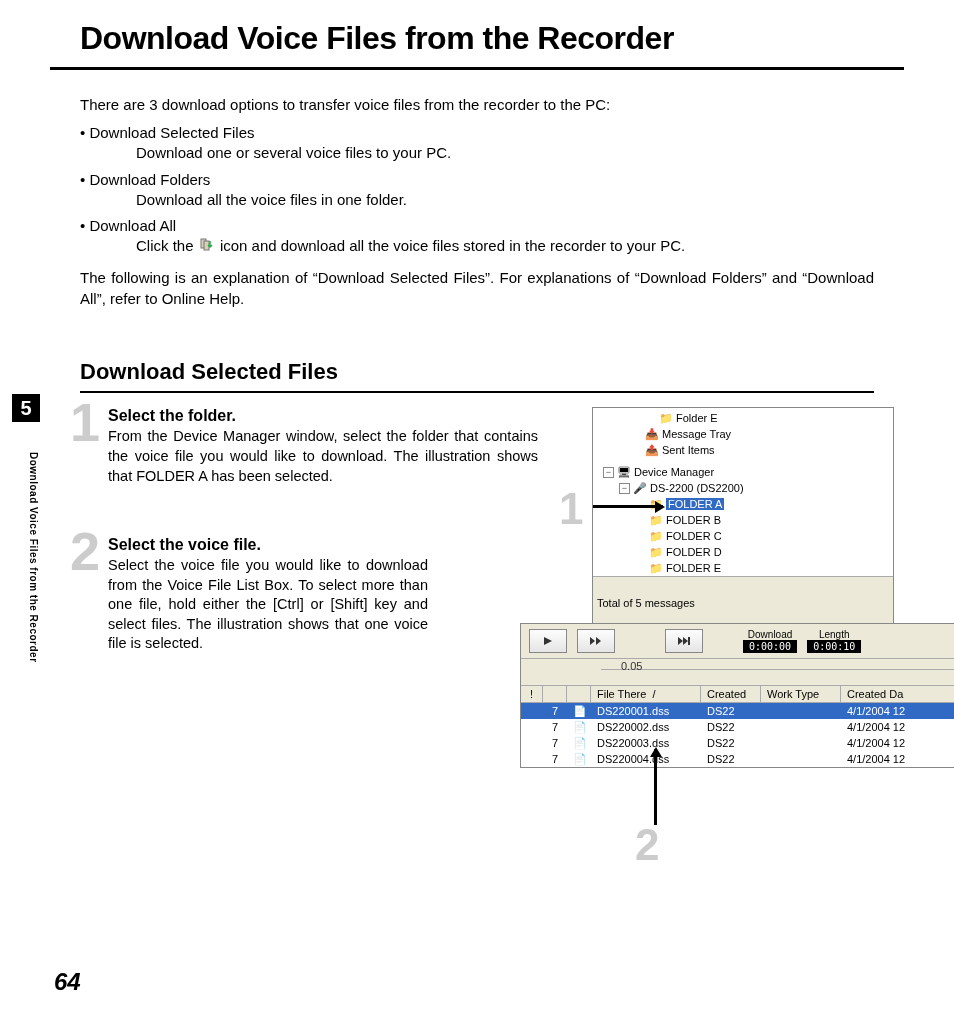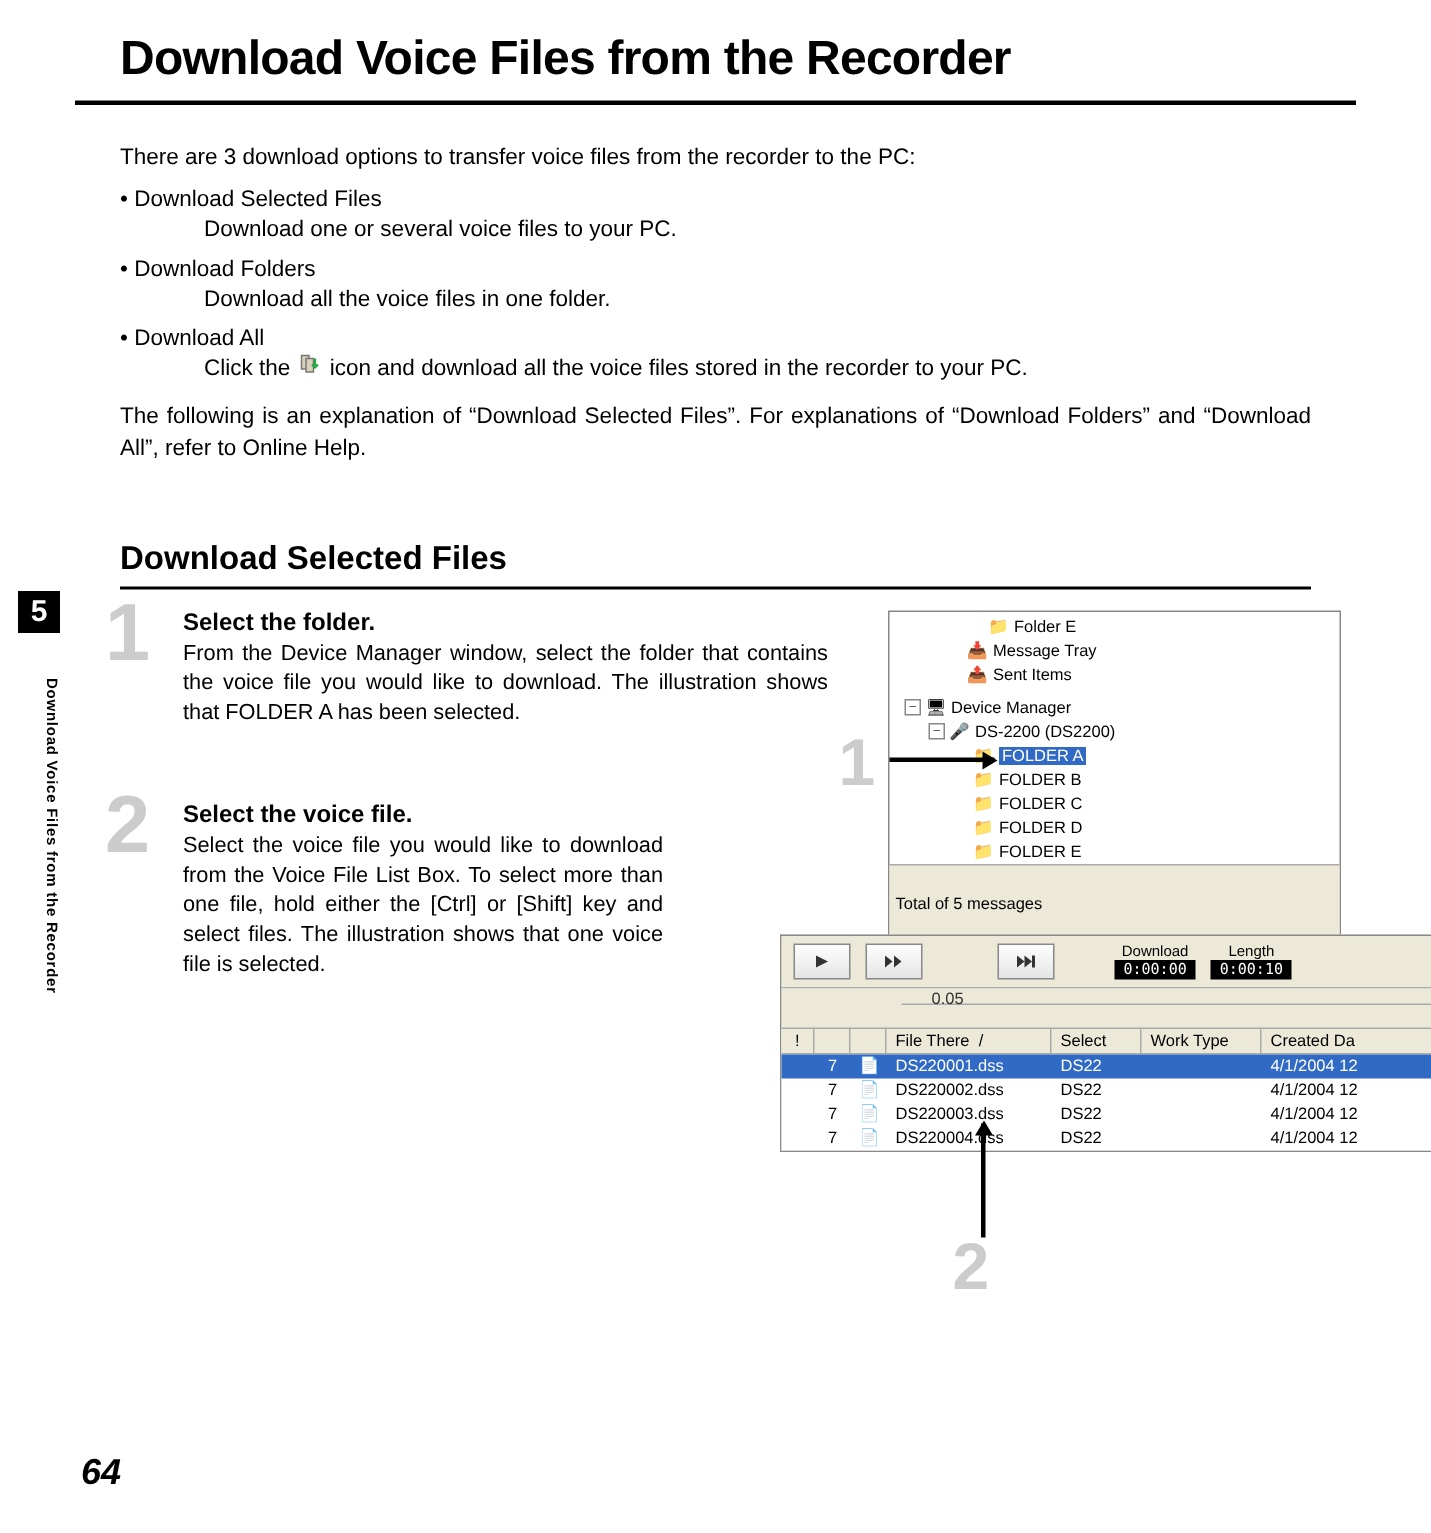--- a/index.html
+++ b/index.html
@@ -113,21 +113,21 @@
     font-size: 54px;
     font-weight: bold;
     color: #ccc;
     font-family: Arial, sans-serif;
     line-height: 1;
     z-index: 0;
   }
   .step-body {
     position: relative;
     z-index: 1;
-    margin-left: 42px;
+    margin-left: 28px;
   }
   .step-title {
     font-weight: bold;
     font-size: 16px;
     margin: 0 0 2px 0;
   }
   .step-desc {
     font-size: 14.5px;
     line-height: 1.35;
     text-align: justify;
@@ -501,21 +501,21 @@
           <div class="timeline-inner">
             <span class="tl-tick" style="left:20px">0.05</span>
           </div>
         </div>
         <div class="file-table">
           <div class="ft-head">
             <div class="c-bang">!</div>
             <div class="c-pri"></div>
             <div class="c-ic"></div>
             <div class="c-name"><span>File There</span>&nbsp;&nbsp;<span>/</span></div>
-            <div class="c-auth">Select</div>
+            <div class="c-auth">Created</div>
             <div class="c-wt">Work Type</div>
             <div class="c-date">Created Da</div>
           </div>
 
           <div class="ft-row selrow">
             <div class="c-bang"></div>
             <div class="c-pri">7</div>
             <div class="c-ic">📄</div>
             <div class="c-name">DS220001.dss</div>
             <div class="c-auth">DS22</div>

